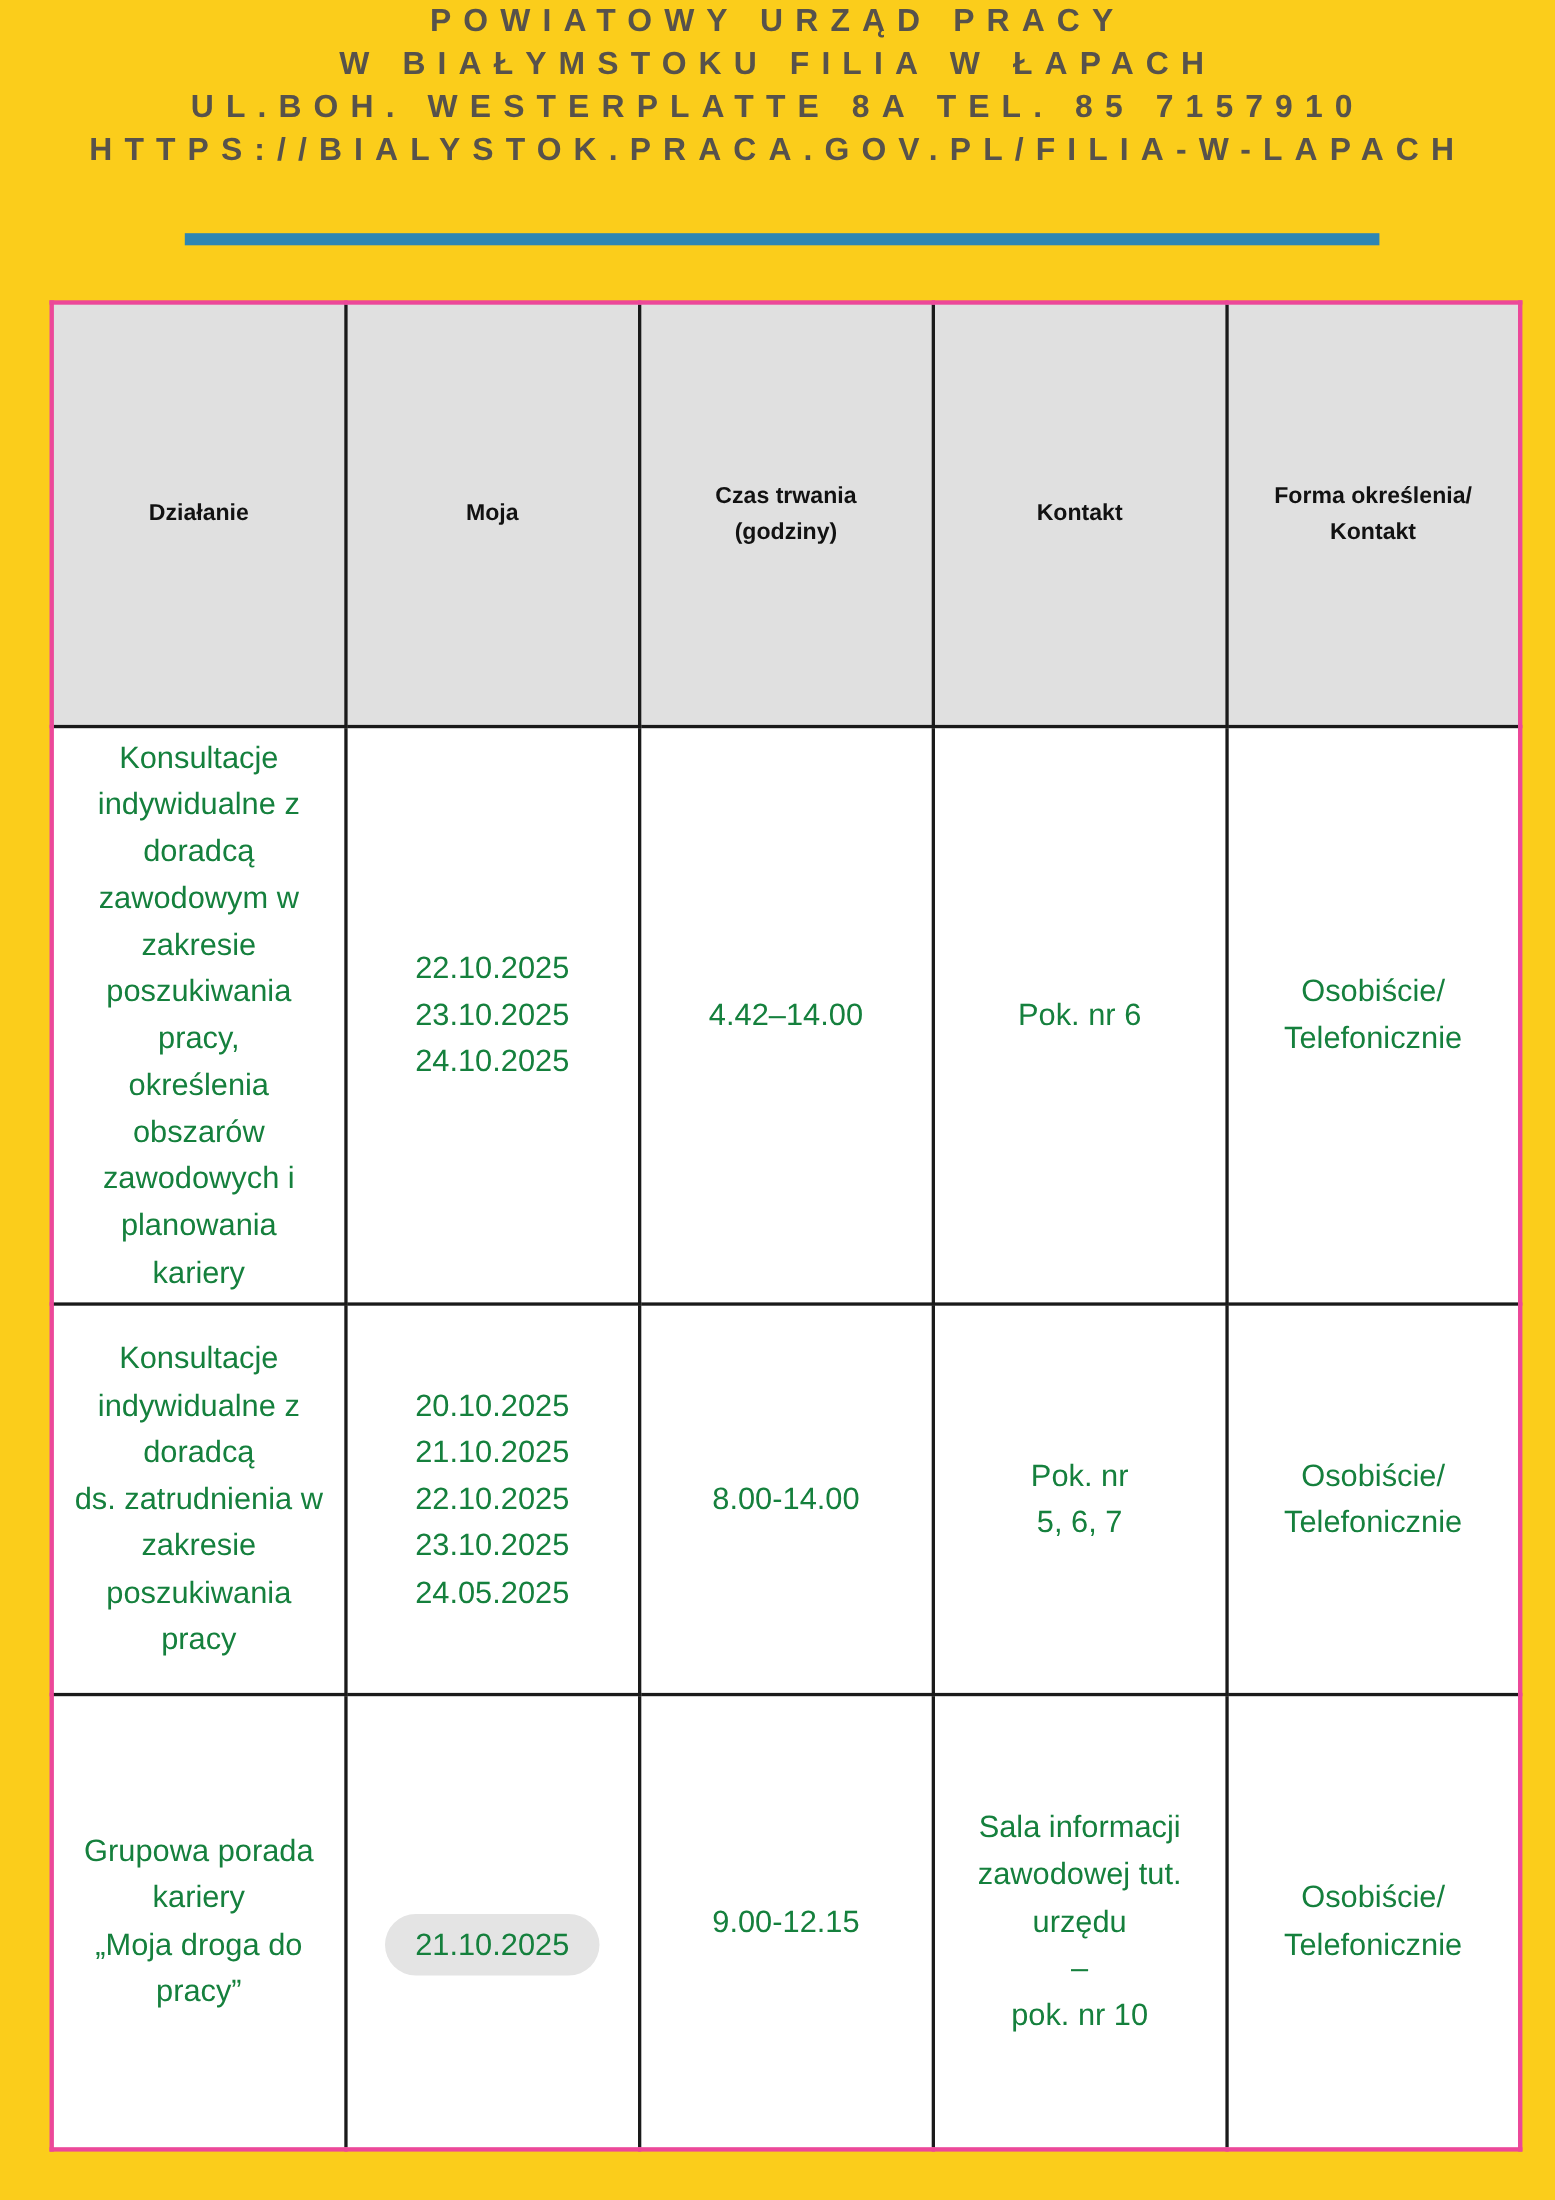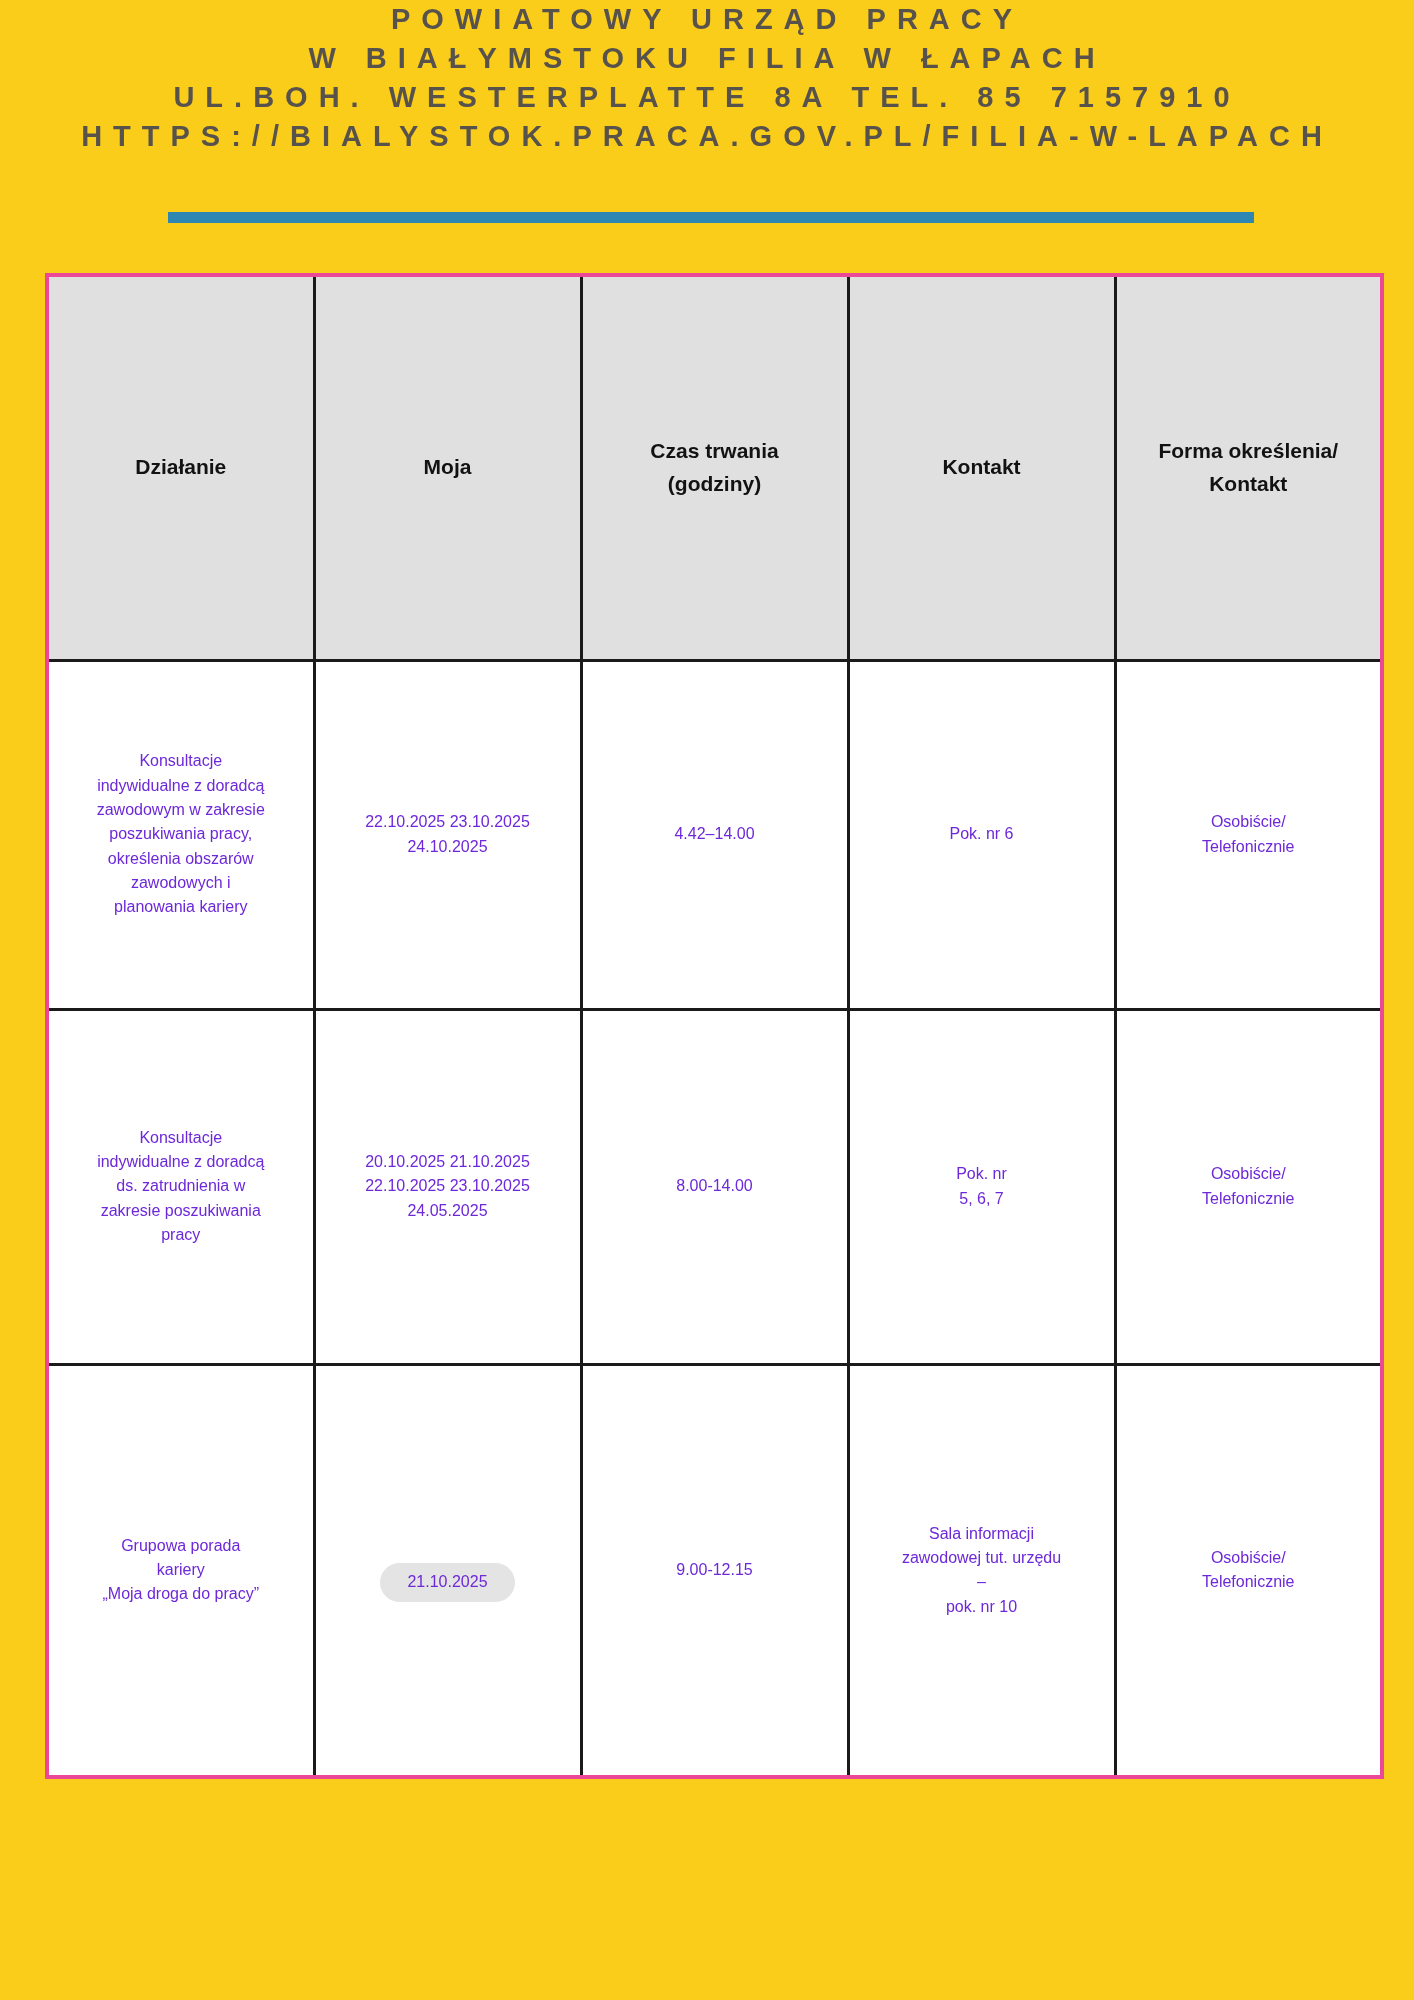--- a/index.html
+++ b/index.html
@@ -50,22 +50,22 @@
   }
   table.schedule th {
     background: #E0E0E0;
     color: #121212;
     font-size: 21px;
     font-weight: bold;
     line-height: 1.55;
   }
   table.schedule td {
     background: #FFFFFF;
-    color: #6d28d9;
-    font-size: 16px;
+    color: #15803d;
+    font-size: 28px;
     font-weight: normal;
     line-height: 1.52;
     margin-top: 47px;
   }
   tr.row-header { height: 385px; }
   tr.row-1 { height: 349px; }
   tr.row-2 { height: 355px; }
   tr.row-3 { height: 413px; }
   .pill {
     display: inline-block;

